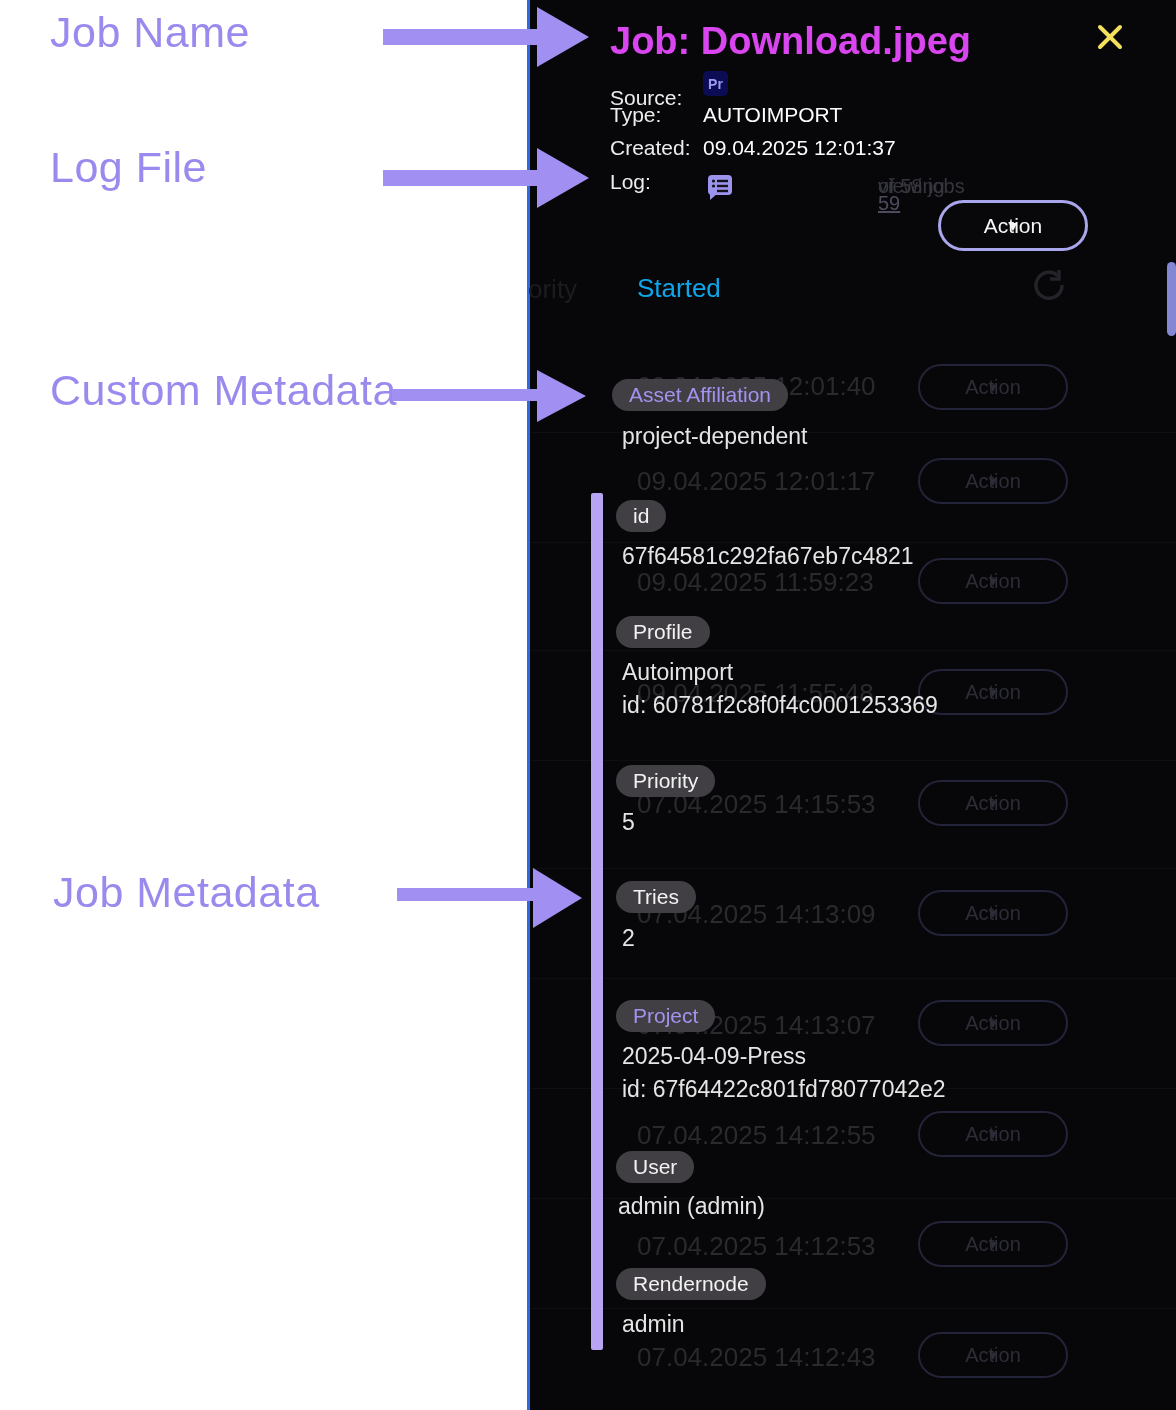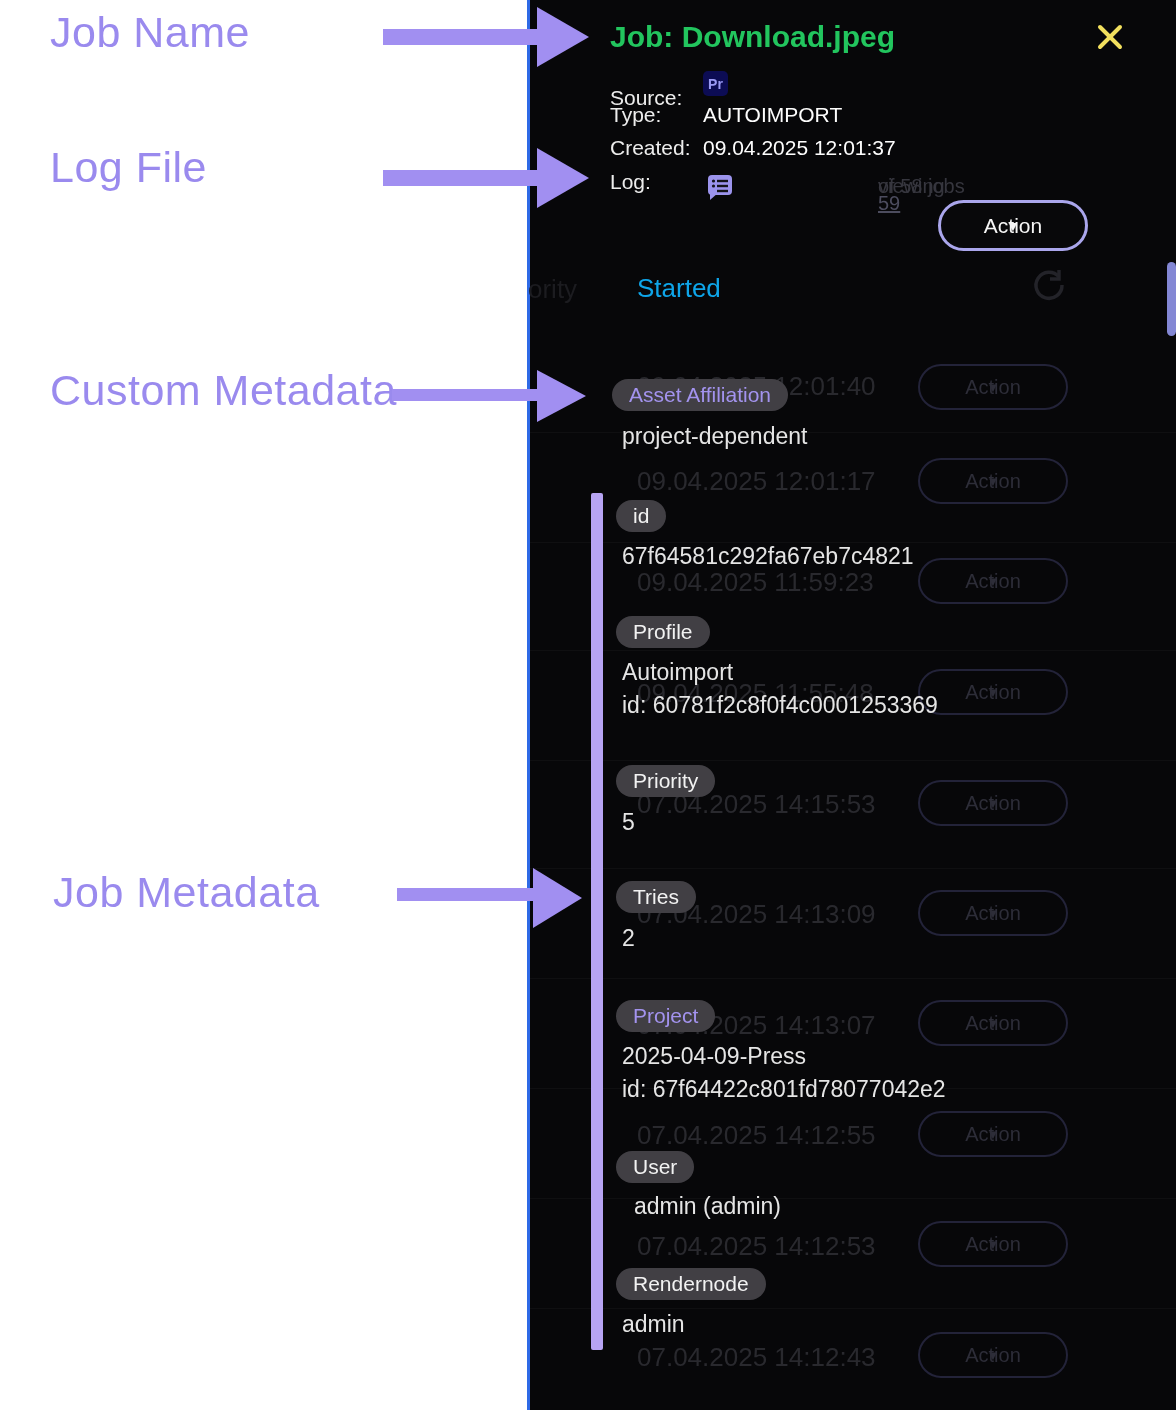--- a/index.html
+++ b/index.html
@@ -21,21 +21,21 @@
   .bg-layer { left:0; top:0; width:100%; height:100%; z-index:1;text-align:center; }
   .bg-col-header { color:#0ea5e9; font-size:26px; }
   .bg-ts { color:#29292e; font-size:26px; white-space:nowrap; }
   .bg-action { width:150px; height:46px; border:2px solid #232339; border-radius:24px;
                color:#2d2d38; font-size:20px; display:flex; align-items:center; justify-content:center; gap:10px; }
   .bg-action .caret { position:static; font-size:13px; }
   .sep { left:0; width:649px; height:1px; background:rgba(255,255,255,0.035); }
 
   
   .fg-layer { left:0; top:0; width:100%; height:100%; z-index:3; }
-  .job-title { left:80px; top:20px; font-size:30px; font-weight:bold; color:#22c55e; }
+  .job-title { left:80px; top:20px; font-size:38px; font-weight:bold; color:#d946ef; }
   .close-btn { left:565px; top:22px; width:30px; height:30px; cursor:pointer; }
   .fld-label { font-size:21px; color:#ececec; }
   .fld-value { font-size:21px; color:#fdfdfd; white-space:nowrap; }
   .pr-icon { left:173px; top:71px; width:25px; height:25px; background:#0c0c54; border-radius:5px;
              color:#9a9af5; font-size:14px; font-weight:bold; display:flex; align-items:center; justify-content:center; }
   .log-icon { left:177px; top:174px; width:26px; height:27px; cursor:pointer; }
   .viewing { left:348px; top:175px; width:190px; font-size:20px; color:#36363e; white-space:nowrap; z-index:2; }
   .viewing a { color:#4c4c5e; text-decoration:underline;margin-top:17px; }
   .action-main { left:408px; top:200px; width:150px; height:51px; border:3px solid #aaa6ec; border-radius:27px;
                  background:#08080a; color:#f5f5f5; font-size:21px; display:flex; align-items:center;
@@ -205,21 +205,21 @@
       <div class="meta-val" style="left:92px; top:809px;">5</div>
 
       <div class="badge" style="left:86px; top:881px;">Tries</div>
       <div class="meta-val" style="left:92px; top:925px;">2</div>
 
       <div class="badge purple" style="left:86px; top:1000px;">Project</div>
       <div class="meta-val" style="left:92px; top:1043px;">2025-04-09-Press</div>
       <div class="meta-val" style="left:92px; top:1076px;">id: 67f64422c801fd78077042e2</div>
 
       <div class="badge" style="left:86px; top:1151px;">User</div>
-      <div class="meta-val" style="left:104px; top:1193px;text-align:right;">admin (admin)</div>
+      <div class="meta-val" style="left:88px; top:1193px;text-align:right;">admin (admin)</div>
 
       <div class="badge" style="left:86px; top:1268px;">Rendernode</div>
       <div class="meta-val" style="left:92px; top:1311px;text-align:right;">admin</div>
     </div>
 
     <div class="scroll-thumb"></div>
   </div>
 </div>
 
 </body></html>

